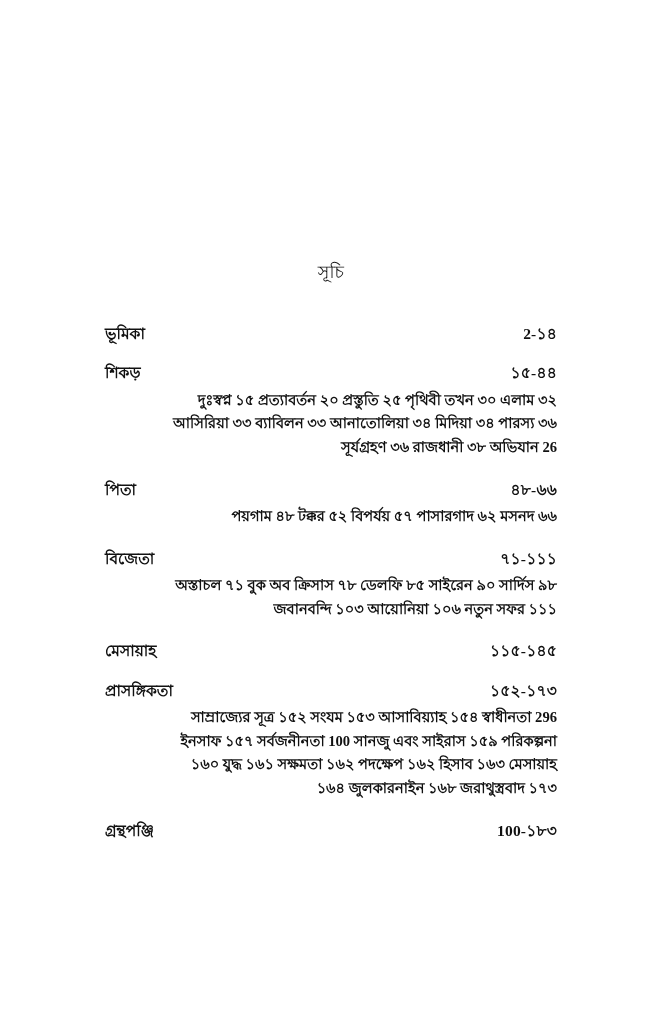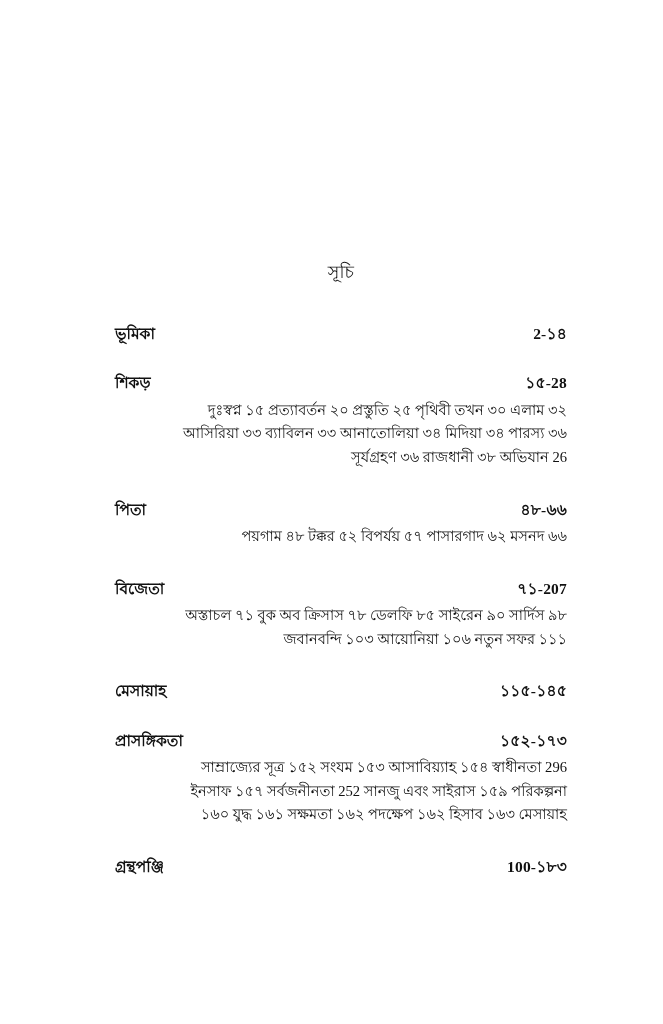--- a/index.html
+++ b/index.html
@@ -15,21 +15,21 @@
   .page {
     position: relative;
     width: 663px;
     height: 1024px;
     background: #ffffff;
     overflow: hidden;
     box-sizing: border-box;
   }
   .content {
     position: absolute;
-    left: 115px;
+    left: 105px;
     top: 262px;
     width: 452px;
   }
   .toc-title {
     text-align: center;
     font-size: 17.5px;
     font-weight: 400;
     letter-spacing: 0.3px;
     margin: 0 0 41px 0;
     line-height: 1.2;
@@ -51,91 +51,92 @@
     white-space: nowrap;
   }
   .section-head .head-pages {
     white-space: nowrap;
     letter-spacing: 0.2px;
   }
   .section-entries {
     text-align: right;
     font-size: 14.6px;
     line-height: 1.62;
-    font-weight: 400;
+    font-weight: 700;
   }
   .section-entries .entry-line {
     display: block;
     white-space: nowrap;
   }
   
   .toc-section + .toc-section {
-    margin-top: 30px;
+    margin-top: 20px;
   }
 </style>
 </head>
 <body>
 
 <div class="page">
   <div class="content">
 
     <h1 class="toc-title">সূচি</h1>
 
     <div id="sections-container">
         <div class="toc-section no-entries">
           <div class="section-head">
             <span class="head-label">ভূমিকা</span>
             <span class="head-pages">2-১৪</span>
           </div>
         </div>
         <div class="toc-section">
           <div class="section-head">
             <span class="head-label">শিকড়</span>
-            <span class="head-pages">১৫-28</span>
+            <span class="head-pages">১৫-৪৪</span>
           </div>
           <div class="section-entries">
             <span class="entry-line">দুঃস্বপ্ন ১৫ প্রত্যাবর্তন ২০ প্রস্তুতি ২৫ পৃথিবী তখন ৩০ এলাম ৩২</span>
             <span class="entry-line">আসিরিয়া ৩৩ ব্যাবিলন ৩৩ আনাতোলিয়া ৩৪ মিদিয়া ৩৪ পারস্য ৩৬</span>
             <span class="entry-line">সূর্যগ্রহণ ৩৬ রাজধানী ৩৮ অভিযান 26</span>
           </div>
         </div>
         <div class="toc-section">
           <div class="section-head">
             <span class="head-label">পিতা</span>
             <span class="head-pages">৪৮-৬৬</span>
           </div>
           <div class="section-entries">
             <span class="entry-line">পয়গাম ৪৮ টক্কর ৫২ বিপর্যয় ৫৭ পাসারগাদ ৬২ মসনদ ৬৬</span>
           </div>
         </div>
         <div class="toc-section">
           <div class="section-head">
             <span class="head-label">বিজেতা</span>
-            <span class="head-pages">৭১-207</span>
+            <span class="head-pages">৭১-১১১</span>
           </div>
           <div class="section-entries">
             <span class="entry-line">অস্তাচল ৭১ বুক অব ক্রিসাস ৭৮ ডেলফি ৮৫ সাইরেন ৯০ সার্দিস ৯৮</span>
             <span class="entry-line">জবানবন্দি ১০৩ আয়োনিয়া ১০৬ নতুন সফর ১১১</span>
           </div>
         </div>
         <div class="toc-section">
           <div class="section-head">
             <span class="head-label">মেসায়াহ</span>
             <span class="head-pages">১১৫-১৪৫</span>
           </div>
         </div>
         <div class="toc-section">
           <div class="section-head">
             <span class="head-label">প্রাসঙ্গিকতা</span>
             <span class="head-pages">১৫২-১৭৩</span>
           </div>
           <div class="section-entries">
             <span class="entry-line">সাম্রাজ্যের সূত্র ১৫২ সংযম ১৫৩ আসাবিয়্যাহ ১৫৪ স্বাধীনতা 296</span>
-            <span class="entry-line">ইনসাফ ১৫৭ সর্বজনীনতা 252 সানজু এবং সাইরাস ১৫৯ পরিকল্পনা</span>
+            <span class="entry-line">ইনসাফ ১৫৭ সর্বজনীনতা 100 সানজু এবং সাইরাস ১৫৯ পরিকল্পনা</span>
             <span class="entry-line">১৬০ যুদ্ধ ১৬১ সক্ষমতা ১৬২ পদক্ষেপ ১৬২ হিসাব ১৬৩ মেসায়াহ</span>
+            <span class="entry-line">১৬৪ জুলকারনাইন ১৬৮ জরাথুস্ত্রবাদ ১৭৩</span>
           </div>
         </div>
         <div class="toc-section no-entries">
           <div class="section-head">
             <span class="head-label">গ্রন্থপঞ্জি</span>
             <span class="head-pages">100-১৮৩</span>
           </div>
         </div>
       </div>
 

